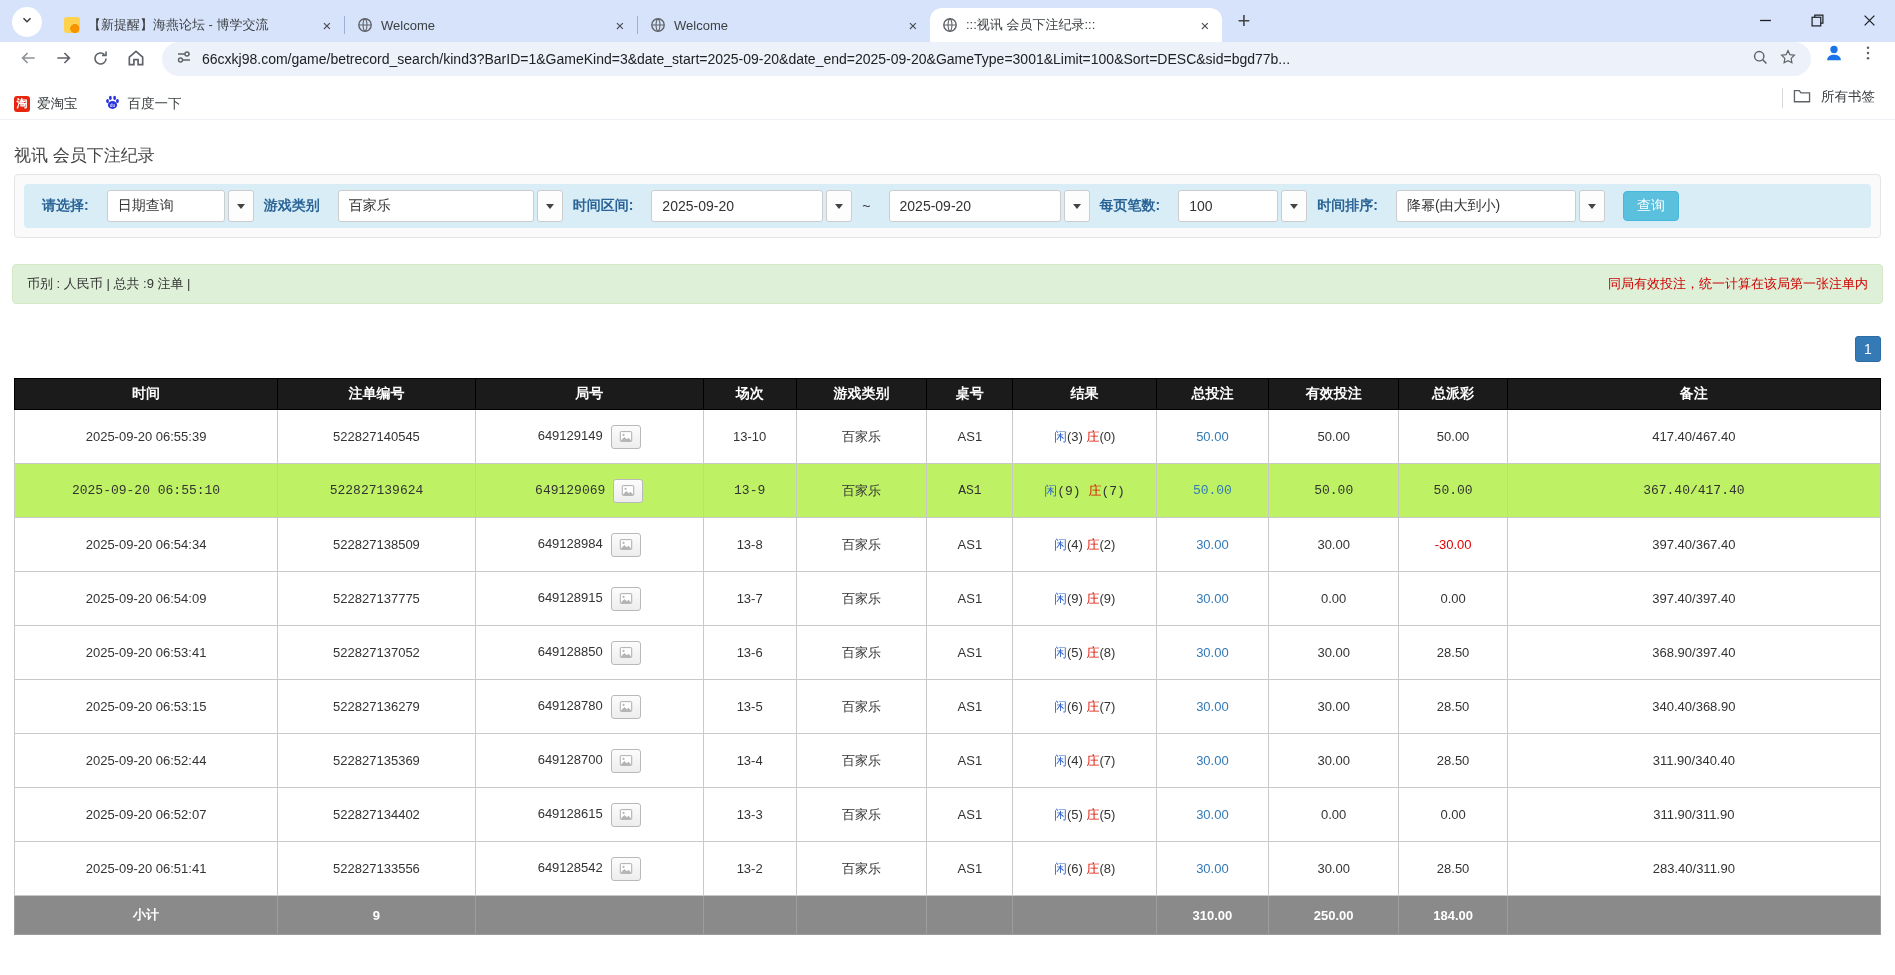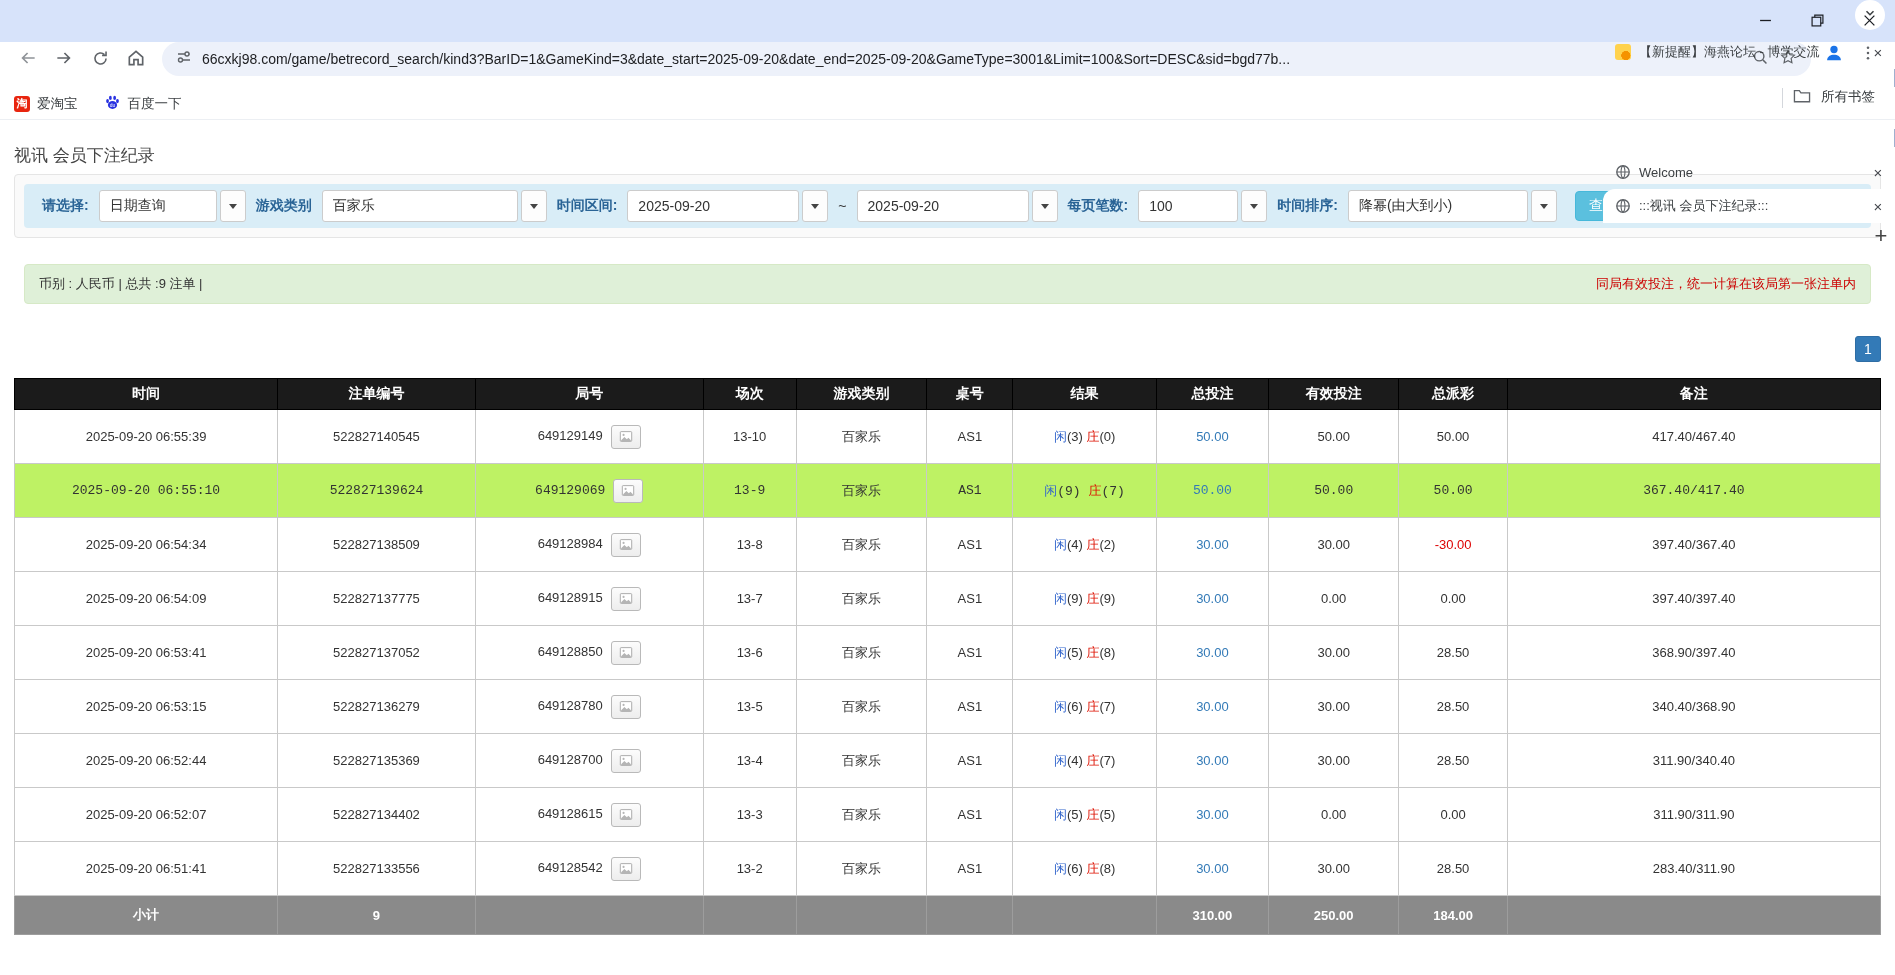--- a/index.html
+++ b/index.html
@@ -1,21 +1,21 @@
 <!DOCTYPE html>
 <html><head>
 <meta charset="utf-8">
 <style>
   * { box-sizing: border-box; margin: 0; padding: 0; }
   html,body { width:1895px; height:975px; overflow:hidden; background:#fff;
     font-family:"Liberation Sans", sans-serif; }
   .screen { width:1895px; height:975px; position:relative; overflow:hidden; background:#fff; }
 
   
-  .tabstrip { height:42px; background:#d7e3fa; display:flex; align-items:flex-end; position:relative; padding-left:8px;flex-direction:column; }
+  .tabstrip { height:42px; background:#d7e3fa; display:flex; align-items:flex-end; position:relative; padding-left:8px; }
   .tab-search-btn { width:30px; height:30px; border-radius:50%; background:#fff; display:flex; align-items:center; justify-content:center; margin:0 10px 5px 4px; flex:none; cursor:pointer; }
   .tab { width:292px; height:34px; display:flex; align-items:center; gap:8px; padding:0 8px 0 12px; flex:none; position:relative; cursor:pointer; }
   .tab.active { background:#fff; border-radius:12px 12px 0 0; }
   .tab-title { flex:1; font-size:13px; color:#3c4043; white-space:nowrap; overflow:hidden; }
   .tab-close { width:18px; height:18px; border-radius:50%; display:flex; align-items:center; justify-content:center; font-size:15px; color:#45484e; flex:none; }
   .tab-divider { width:1px; height:18px; background:#9fb0cf; margin-bottom:8px; flex:none; }
   .favicon { width:16px; height:16px; flex:none; }
   .favicon-img { border-radius:3px; background:radial-gradient(circle at 68% 72%, #f59300 28%, #ffd24d 30%); }
   .newtab-btn { width:28px; height:28px; display:flex; align-items:center; justify-content:center; font-size:22px; color:#444; margin:0 0 7px 8px; cursor:pointer; }
   .win-controls { position:absolute; right:0; top:0; height:40px; display:flex; }
@@ -33,29 +33,29 @@
   .bm-right { position:absolute; left:1782px; top:0; height:32px; display:flex; align-items:flex-start; gap:10px; white-space:nowrap; }
   .bm-vdiv { width:1px; height:20px; background:#d4d7dc; }
   .bm-all-label { font-size:13.5px; color:#3c4043; }
 
   
   .page-title { margin:24px 0 0 14px; font-size:17px; color:#444; height:20px; overflow:hidden; }
 
   .filter-panel { margin:10px 14px 0; background:#fafafa; border:1px solid #e5e5e5; border-radius:4px; padding:9px; }
   .filter-bar { background:#d9edf7; border-radius:4px; height:44px; display:flex; align-items:center; padding:0 18px; gap:10px; }
   .f-label { color:#2a6496; font-weight:bold; font-size:14px; white-space:nowrap; }
-  .dd { display:flex; gap:3px; height:32px; flex:none; cursor:pointer; }
+  .dd { display:flex; gap:3px; height:32px; flex:none; cursor:pointer;margin-left:8px; }
   .dd-value { background:#fff; border:1px solid #ccc; border-radius:3px; padding:0 10px; font-size:14px; color:#333; display:flex; align-items:center; white-space:nowrap; }
   .dd-caret { width:26px; background:#fdfdfd; border:1px solid #ccc; border-radius:3px; display:flex; align-items:center; justify-content:center; }
   .caret { width:0; height:0; border-left:4px solid transparent; border-right:4px solid transparent; border-top:5px solid #444; }
   .w-select { width:118px; } .w-game { width:196px; } .w-date { width:172px; } .w-pp { width:100px; } .w-sort { width:180px; }
   .tilde { font-size:14px; color:#333; }
   .search-btn { background:#5bc0de; border:1px solid #46b8da; color:#fff; height:30px; padding:0 13px; border-radius:4px; font-size:14px; margin-left:8px; cursor:pointer; }
 
-  .summary-bar { margin:26px 24px 0; height:40px; background:#dff0d8; border:1px solid #d6e9c6; border-radius:4px; display:flex; align-items:center; justify-content:space-between; padding:0 14px; font-size:13px; }
+  .summary-bar { margin:26px 12px 0; height:40px; background:#dff0d8; border:1px solid #d6e9c6; border-radius:4px; display:flex; align-items:center; justify-content:space-between; padding:0 14px; font-size:13px; }
   .summary-left { color:#333; }
   .summary-right { color:#cc0000; }
 
   .pagination-row { margin:32px 14px 16px; display:flex; justify-content:flex-end; }
   .page-btn { min-width:26px; height:26px; background:#337ab7; border:1px solid #2e6da4; color:#fff; border-radius:3px; display:flex; align-items:center; justify-content:center; font-size:14px; cursor:pointer; }
 
   table { width:1867px; margin:0 14px; border-collapse:collapse; table-layout:fixed; font-size:13px; }
   thead th { background:#1b1b1b; color:#fff; height:31px; font-weight:bold; font-size:14px; border:1px solid #000; }
   tbody td { height:54px; text-align:center; vertical-align:middle; border:1px solid #c9c9c9; color:#333; background:#fff; overflow:hidden; white-space:nowrap; }
   tr.hl td { background:#bef264;font-family:Liberation Mono, monospace; }

